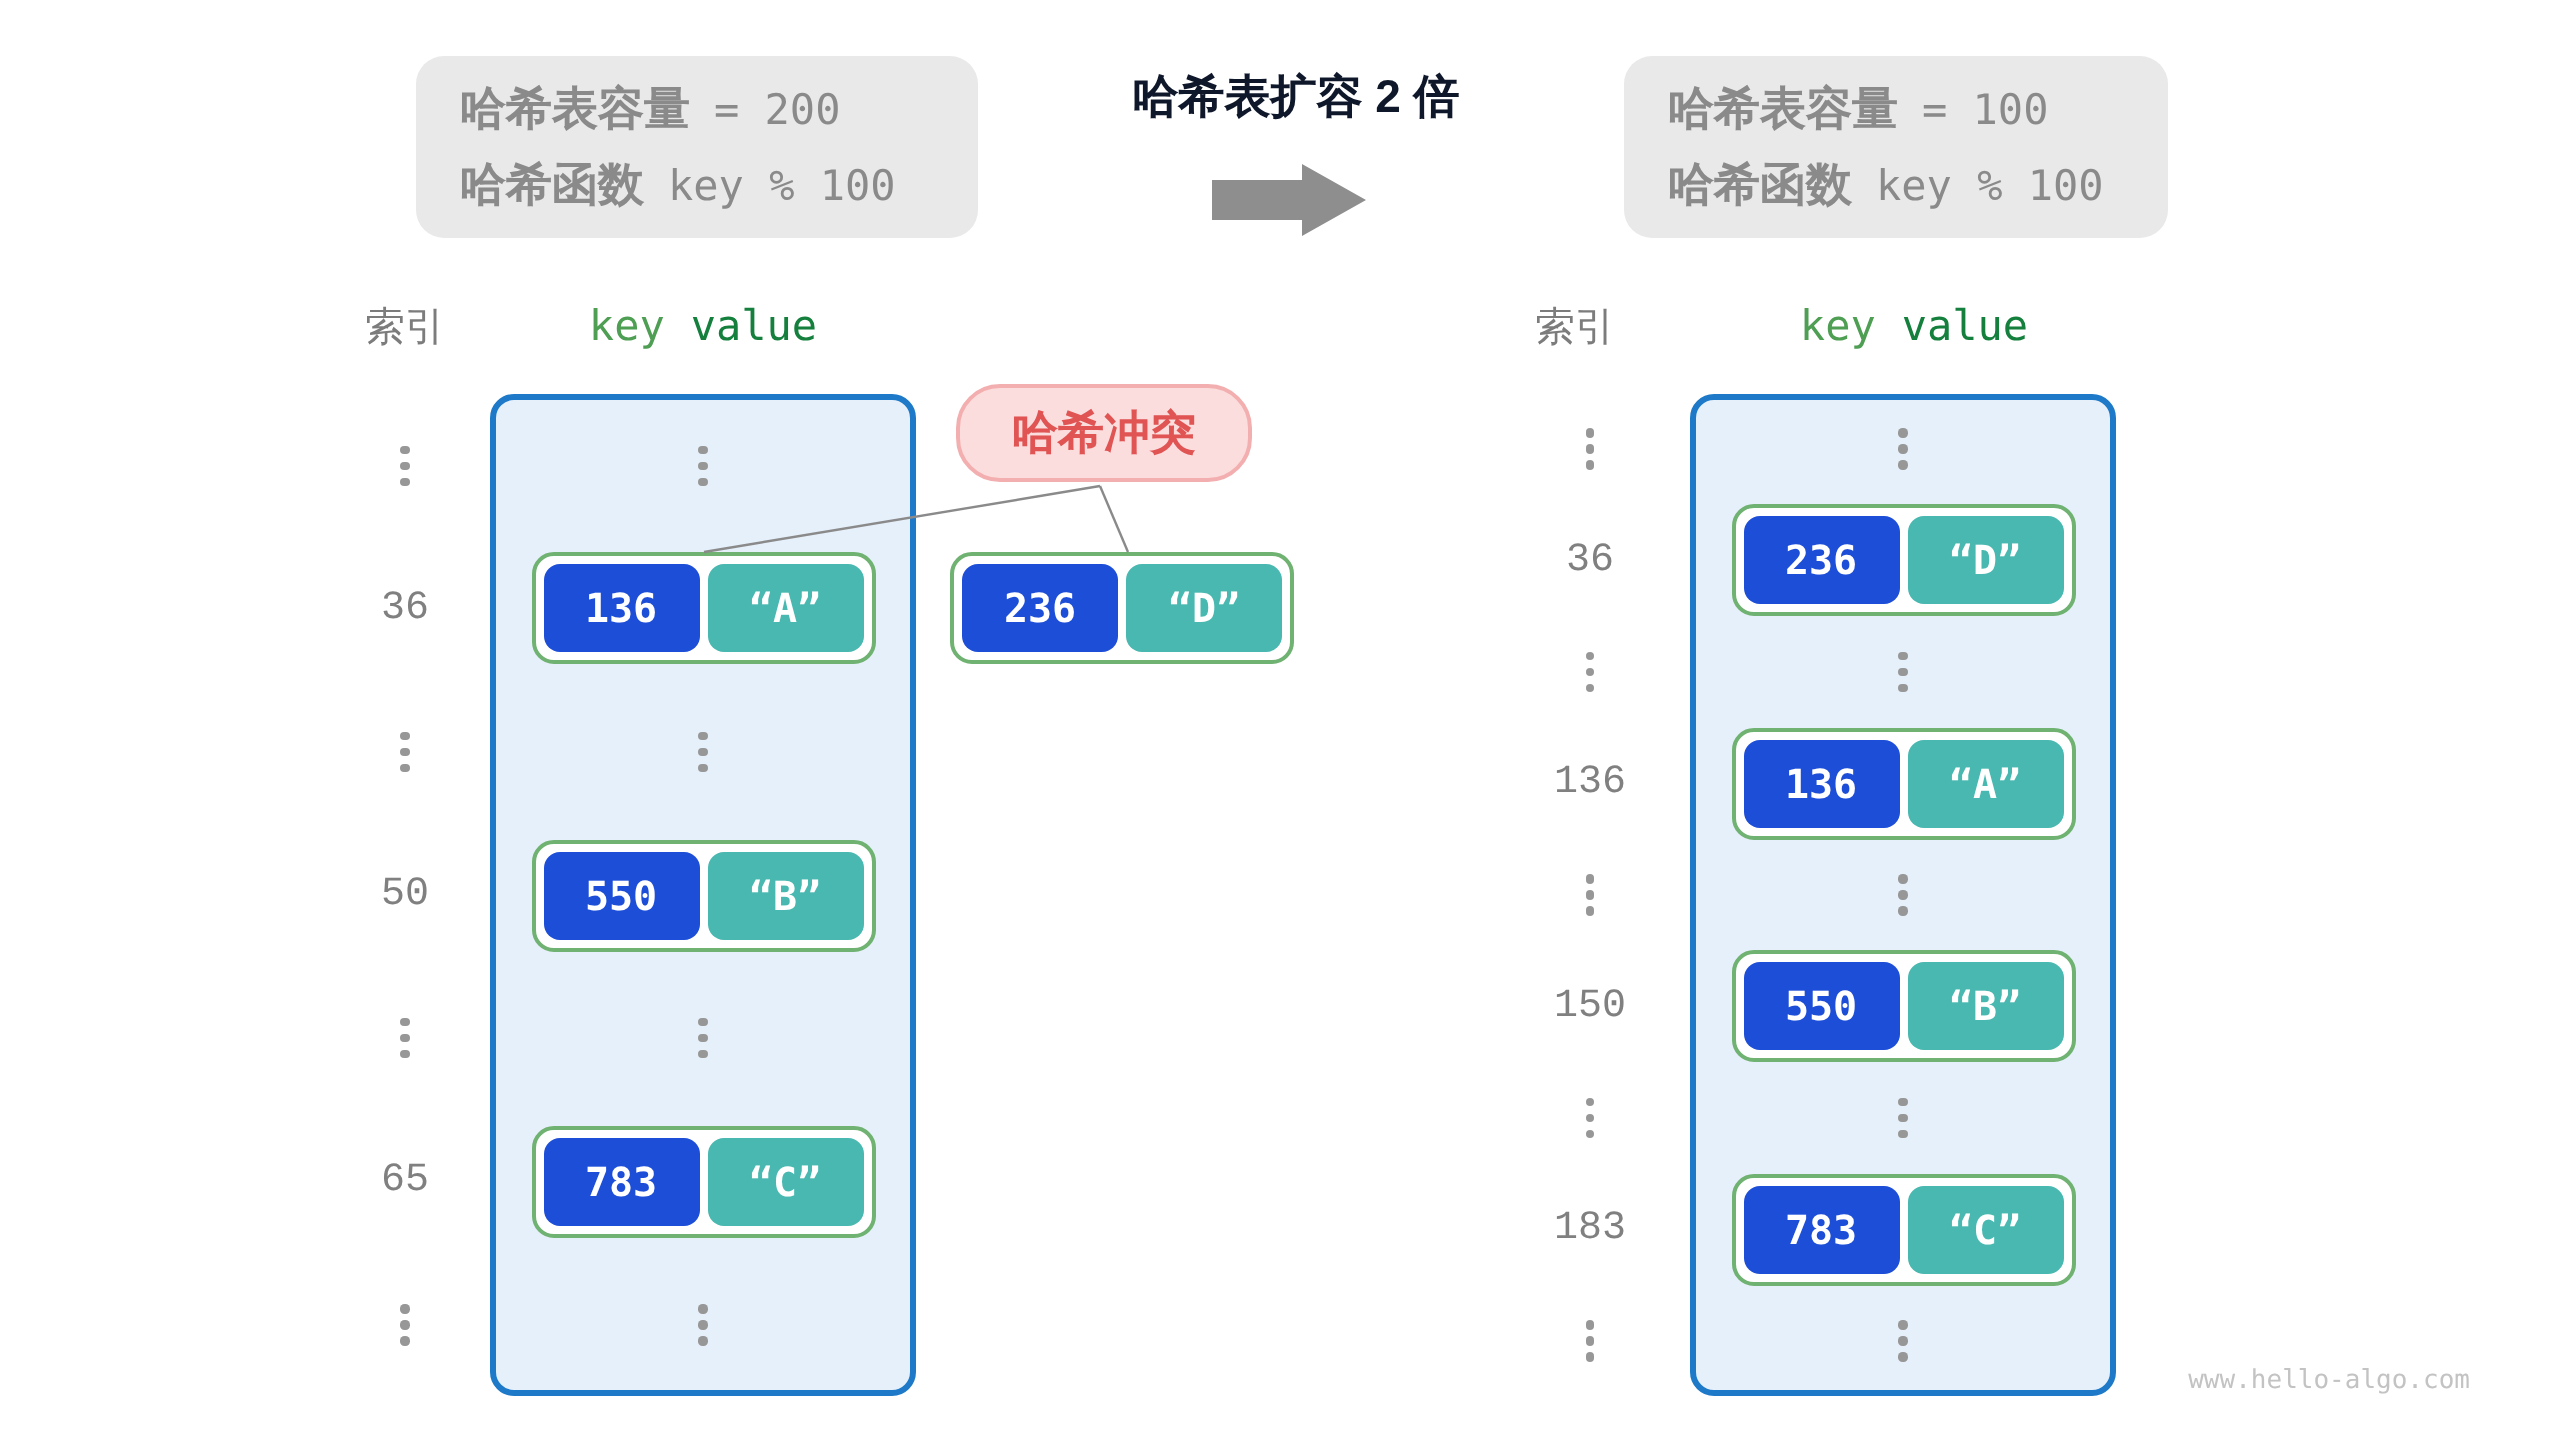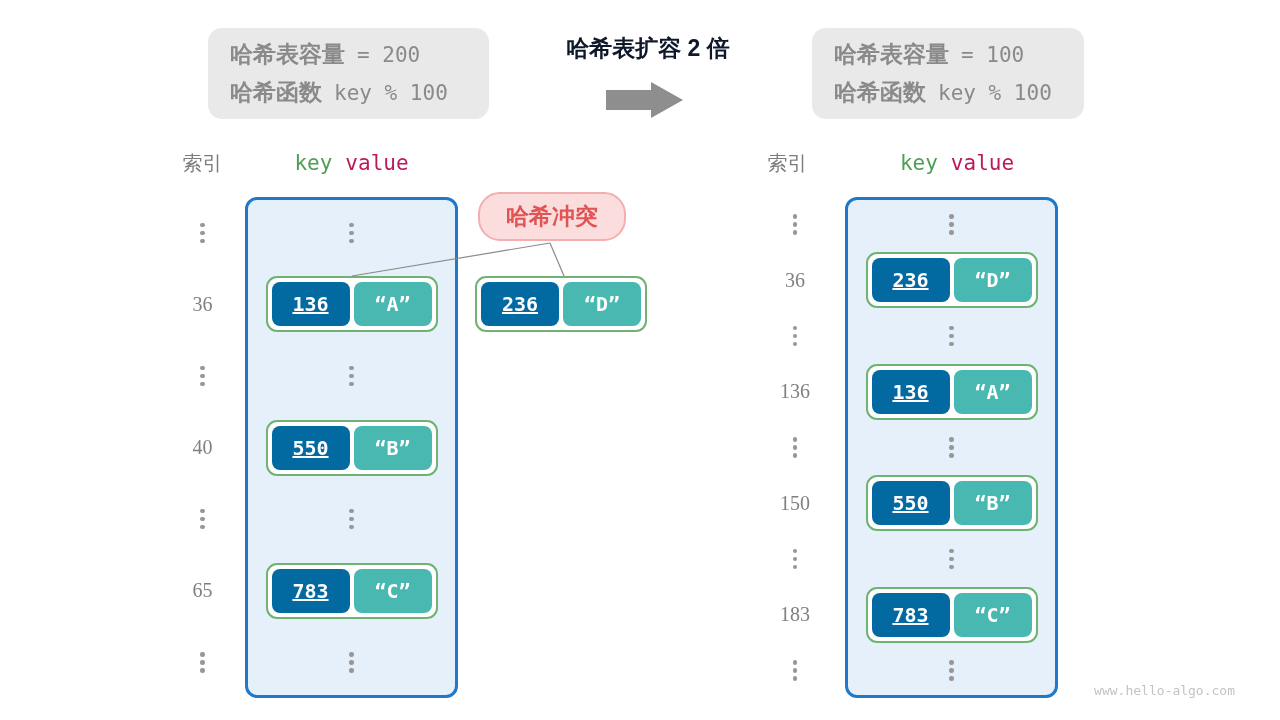--- a/index.html
+++ b/index.html
@@ -30,52 +30,52 @@
 
   
   .thead{position:absolute;height:28px;display:flex;align-items:center;}
   #thead-left{left:160px;top:149px;width:298px;}
   #thead-right{left:745px;top:149px;width:313px;}
   .thead .idx-cell{width:85px;text-align:right;font-size:20px;color:#7C7C7C;}
   .thead .cols{flex:1;display:flex;justify-content:center;gap:13px;
     font-family:"DejaVu Sans Mono", monospace;font-size:21px;}
   #thead-right .cols{padding-left:26px;}
   .col-key{color:#4E9E53;}
-  .col-value{color:#be185d;}
+  .col-value{color:#15803d;}
 
   
   .tbl{position:absolute;top:197px;height:501px;display:flex;flex-direction:column;}
   #tbl-left{left:160px;width:298px;}
   #tbl-right{left:745px;width:313px;}
   .container-bg{
     position:absolute;top:0;height:501px;width:213px;
     background:#E6F0FA;border:3px solid #1E7AC8;border-radius:12px;
     box-sizing:border-box;
   }
   #tbl-left .container-bg{left:85px;}
   #tbl-right .container-bg{left:100px;}
   .row{flex:1;display:flex;align-items:center;position:relative;z-index:2;}
   .idx-cell{width:85px;display:flex;justify-content:center;}
   #tbl-right .idx-cell{width:100px;}
   .cell{flex:1;display:flex;justify-content:center;}
-  .idx{font-family:Liberation Serif, serif;font-size:20px;color:#808080;}
+  .idx{font-family:Liberation Mono, monospace;font-size:20px;color:#808080;}
 
   .vdots{display:flex;flex-direction:column;gap:3.5px;align-items:center;}
   .vdots i{width:4.5px;height:4.5px;border-radius:50%;background:#979797;display:block;}
 
   
   .pair{
     display:flex;gap:4px;padding:4px;background:#ffffff;
     border:2px solid #6FB271;border-radius:11px;box-sizing:border-box;
   }
   .kbox,.vbox{
     width:78px;height:44px;border-radius:8px;display:flex;align-items:center;justify-content:center;
     color:#ffffff;font-family:"DejaVu Sans Mono", monospace;font-size:20px;font-weight:bold;
   }
-  .kbox{background:#0369a1;text-decoration:underline;}
+  .kbox{background:#1d4ed8;}
   .vbox{background:#48B8B0;}
 
   
   #collision-lines{position:absolute;left:0;top:0;z-index:3;pointer-events:none;}
   .collision-label{
     position:absolute;left:478px;top:192px;width:148px;height:49px;z-index:4;
     background:#FBDDDD;border:2px solid #F3AFAF;border-radius:22px;box-sizing:border-box;
     display:flex;align-items:center;justify-content:center;
     font-weight:bold;font-size:23px;color:#E05454;
   }
@@ -172,21 +172,21 @@
     <div class="cell">
         <span class="vdots">
           <i></i>
           <i></i>
           <i></i>
         </span>
       </div>
   </div>
   <div class="row">
     <div class="idx-cell">
-        <span class="idx">40</span>
+        <span class="idx">50</span>
       </div>
     <div class="cell">
       <div class="pair">
         <div class="kbox">550</div>
         <div class="vbox">“B”</div>
       </div>
     </div>
   </div>
   <div class="row">
     <div class="idx-cell">

